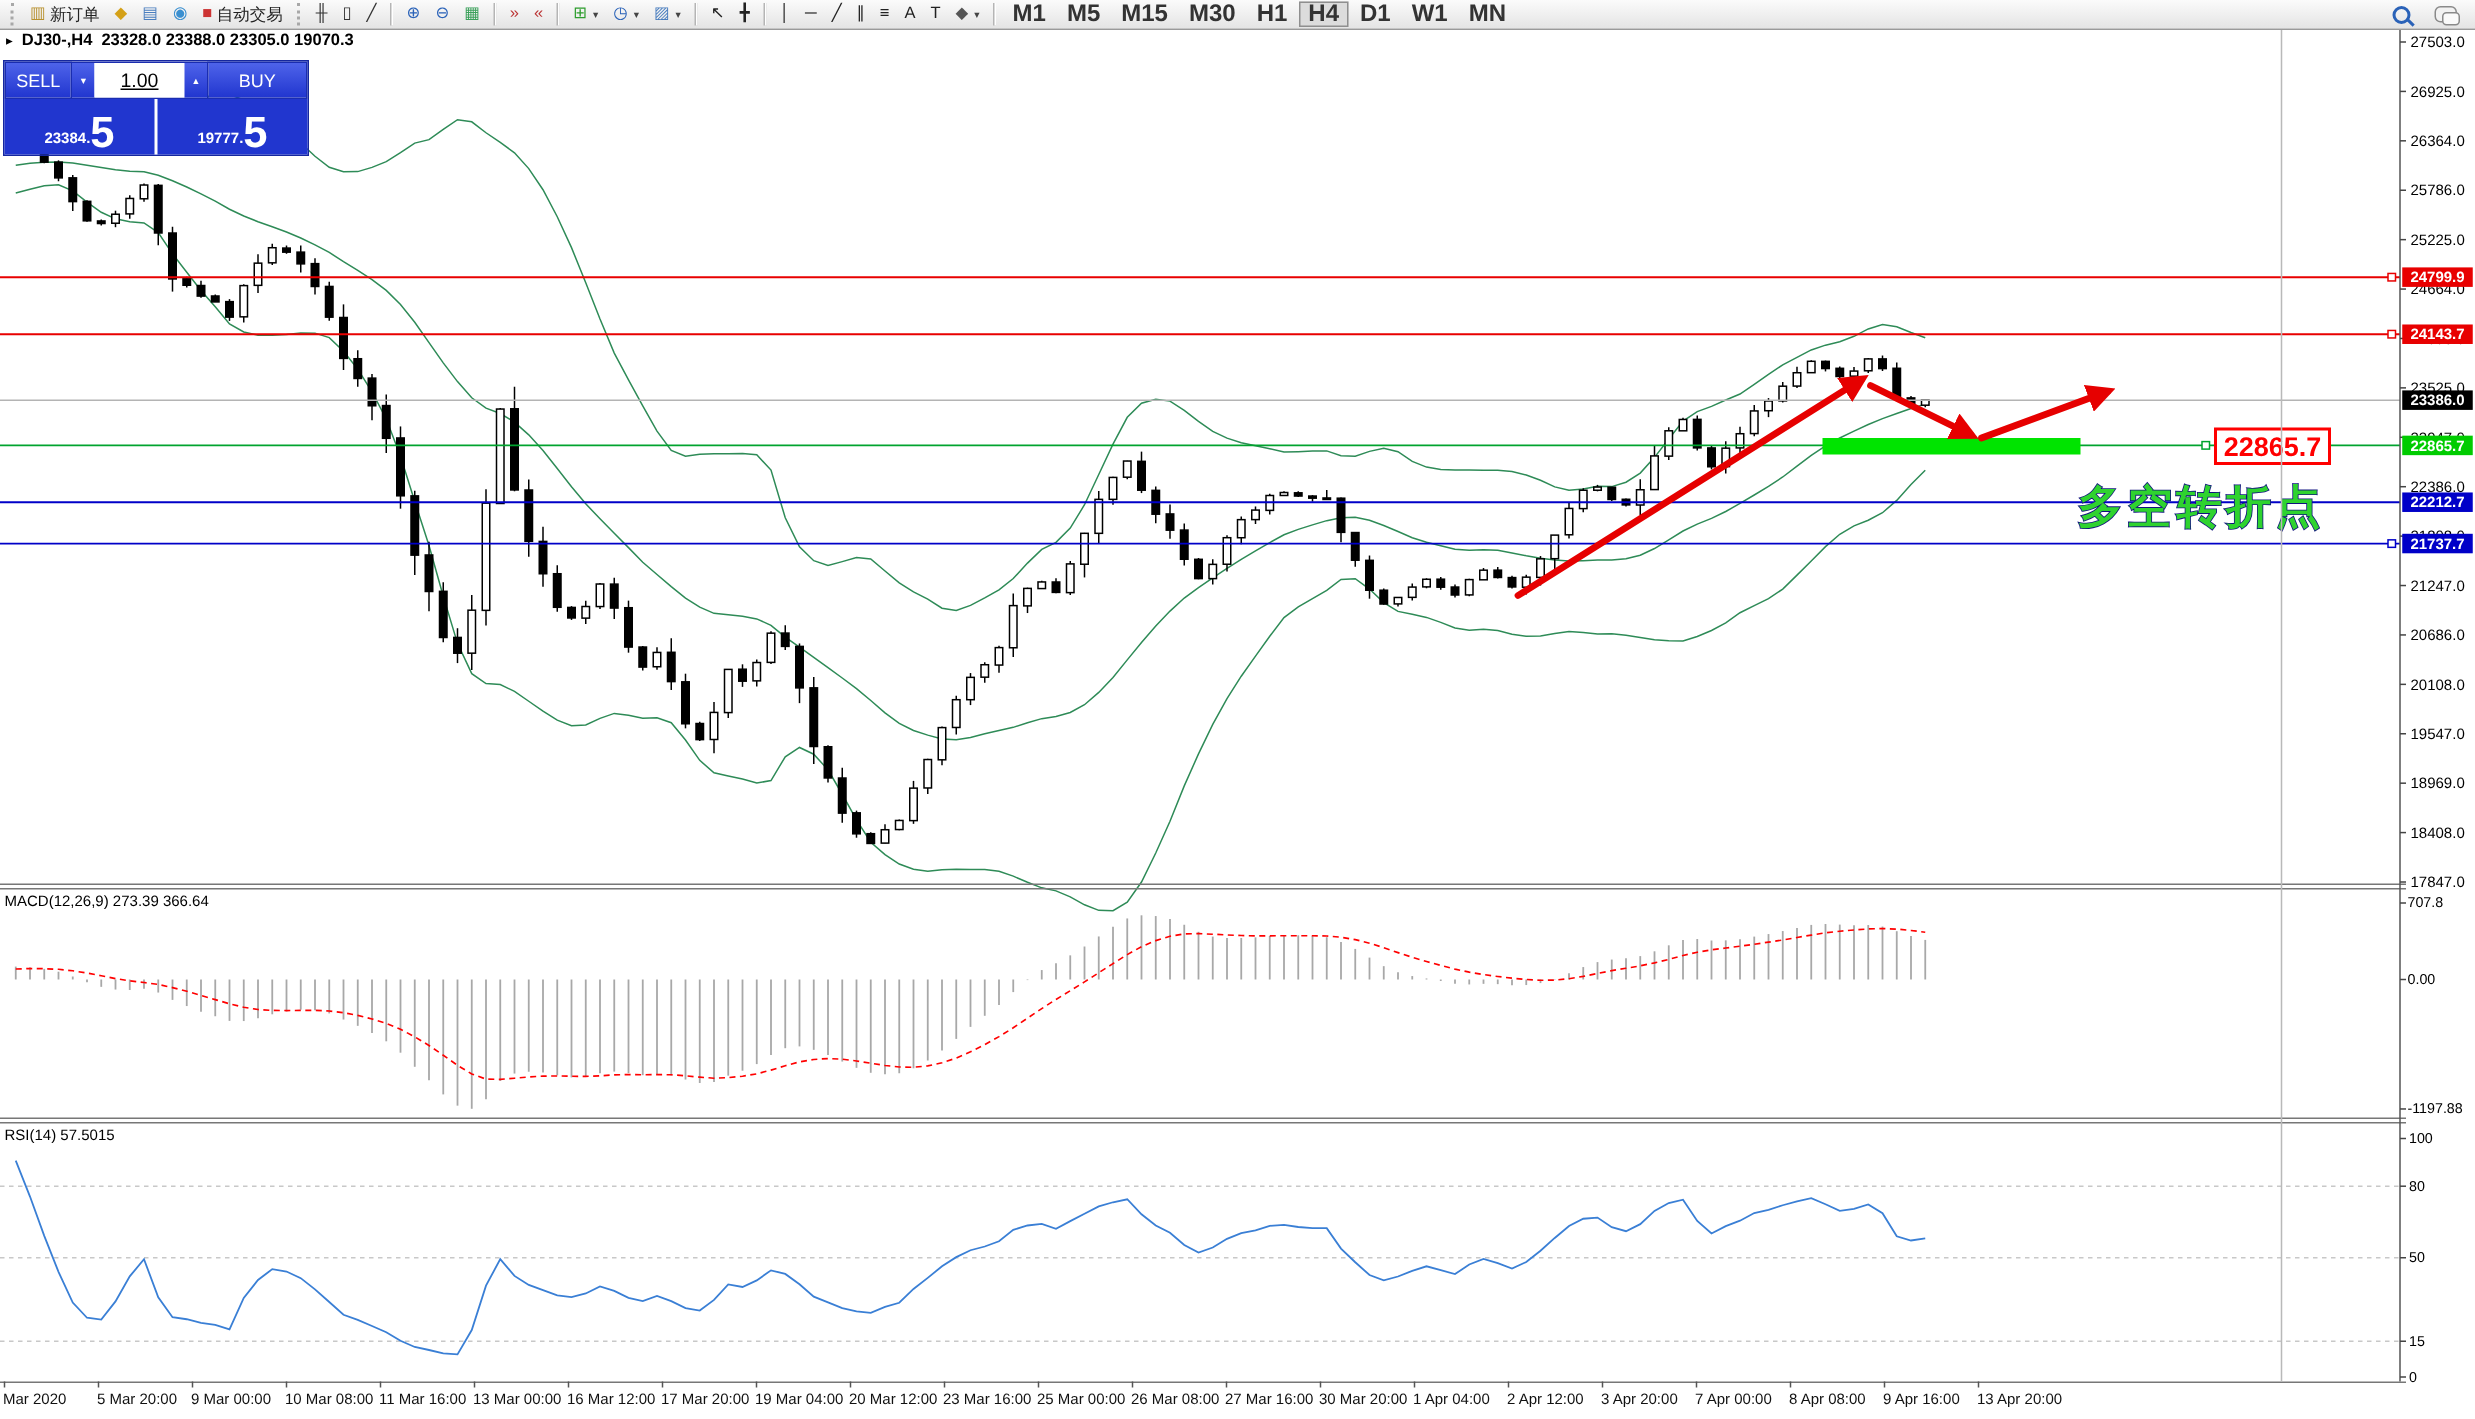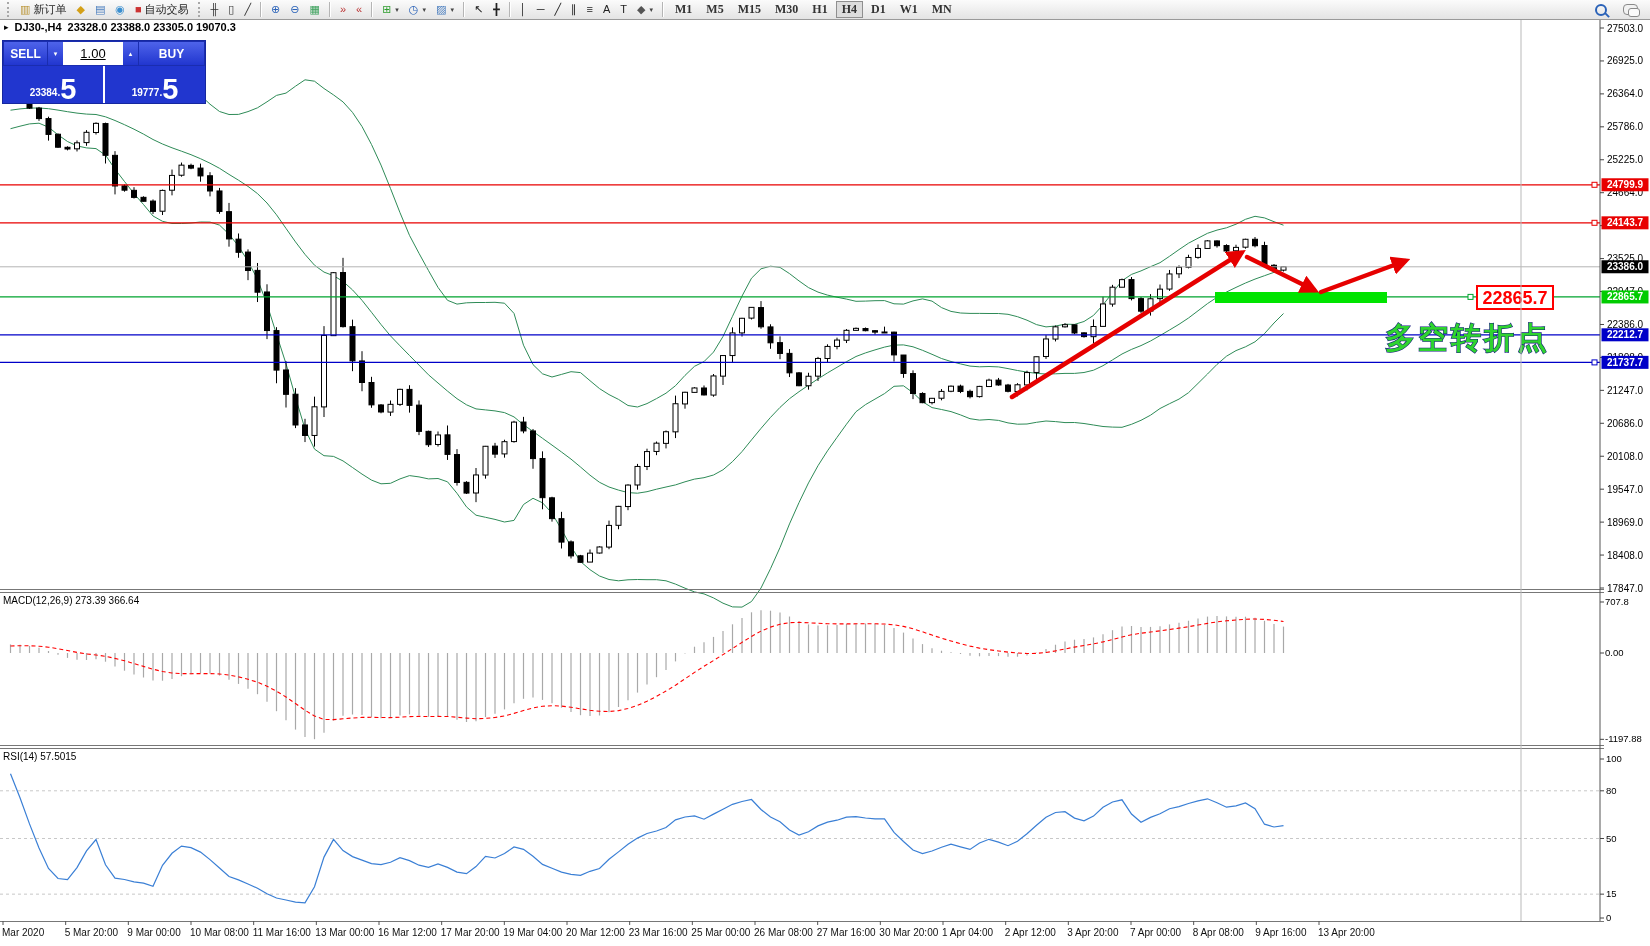--- a/index.html
+++ b/index.html
@@ -8,33 +8,33 @@
   
   .toolbar{position:absolute;left:0;top:0;width:1650px;height:20px;
     background:linear-gradient(#fbfbfb,#e4e4e4);border-bottom:1px solid #9a9a9a;
     display:flex;align-items:center;padding:0 4px;box-sizing:border-box;gap:2px;z-index:30;}
   .tbtn{display:flex;align-items:center;gap:3px;height:17px;padding:0 3px;border:1px solid transparent;
     font-size:11px;color:#222;cursor:default;white-space:nowrap;}
   .tbtn .g{font-size:11px;line-height:1;}
   .tbtn .dd{font-size:7px;color:#444;margin-left:1px;}
   .sep{width:1px;height:15px;background:#b5b5b5;border-right:1px solid #fff;margin:0 3px;}
   .grip{width:2px;height:15px;border-left:2px dotted #a8a8a8;margin:0 3px;}
-  .tf{height:15px;padding:0 5px;font-size:12px;font-weight:bold;color:#333;display:flex;align-items:center;border:1px solid transparent;font-family:Liberation Serif, serif;}
+  .tf{height:15px;padding:0 5px;font-size:16px;font-weight:bold;color:#333;display:flex;align-items:center;border:1px solid transparent;}
   .tf.active{background:#dcdcdc;border:1px solid #8f8f8f;}
   .tspacer{flex:1;}
   .mag{width:8px;height:8px;border:2px solid #2a62b8;border-radius:50%;position:relative;margin:0 6px;}
   .mag::after{content:'';position:absolute;width:6px;height:2px;background:#2a62b8;transform:rotate(45deg);right:-5px;bottom:-2px;}
   .chat{width:13px;height:9px;border:1px solid #8a8a8a;border-radius:4px;position:relative;margin:0 8px;background:#f2f2f2;}
   .chat::after{content:'';position:absolute;width:10px;height:7px;border:1px solid #8a8a8a;border-radius:3px;left:4px;top:3px;background:#fafafa;}
   
   .symline{position:absolute;left:4px;top:21px;z-index:20;font-size:11px;font-weight:bold;color:#000;display:flex;gap:6px;align-items:center;}
   .symline .mk{font-size:9px;}
   .tpanel{position:absolute;left:2px;top:40px;width:204px;z-index:25;border:1px solid #15279f;box-sizing:border-box;}
   .tprow{display:flex;height:25px;}
-  .tpbtn{flex:none;display:flex;align-items:center;justify-content:center;color:#fff;font-weight:bold;font-size:12px;
+  .tpbtn{flex:none;display:flex;align-items:center;justify-content:center;color:#fff;font-weight:normal;font-size:12px;
     background:linear-gradient(#4e63ea,#2136cf);border:1px solid #1a2db0;box-sizing:border-box;cursor:pointer;}
   .volwrap{flex:1;display:flex;border-top:1px solid #1a2db0;border-bottom:1px solid #1a2db0;box-sizing:border-box;background:#fff;}
   .spin{width:15px;background:linear-gradient(#4e63ea,#2136cf);color:#fff;font-size:7px;display:flex;align-items:center;justify-content:center;border:none;cursor:pointer;}
   .volwrap input{flex:1;width:50px;border:none;outline:none;text-align:center;font-size:13px;font-family:inherit;color:#000;text-decoration:underline;}
   .tpprices{display:flex;height:37px;background:#2136cf;}
   .pcell{flex:1;display:flex;align-items:flex-end;justify-content:center;color:#fff;font-weight:bold;padding-bottom:2px;}
   .pcell.bid{border-right:2px solid #fff;}
   .pcell .sm{font-size:10px;line-height:1;padding-bottom:3px;}
   .pcell .lg{font-size:29px;line-height:0.8;}
   svg text{font-family:"Liberation Sans","DejaVu Sans",sans-serif;}

